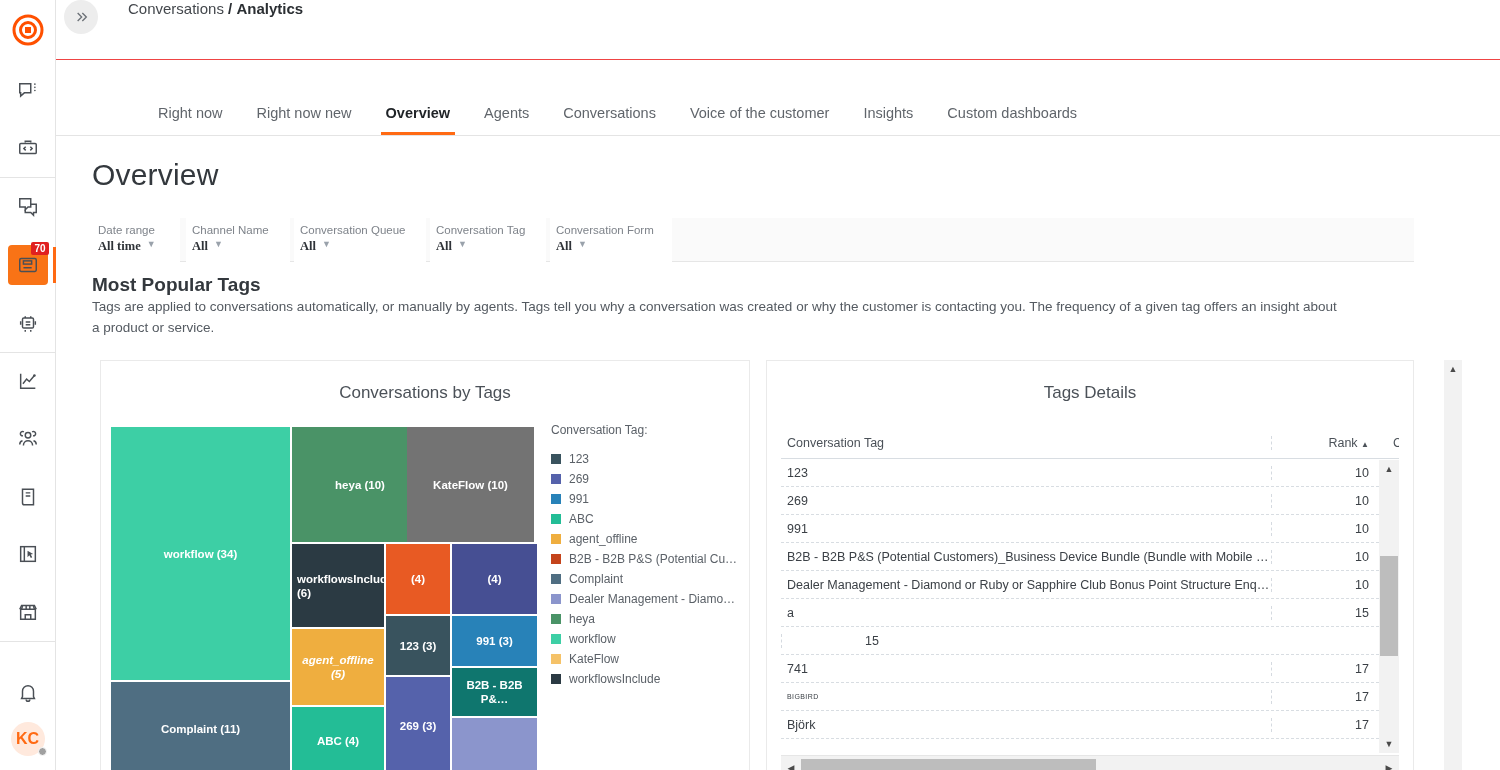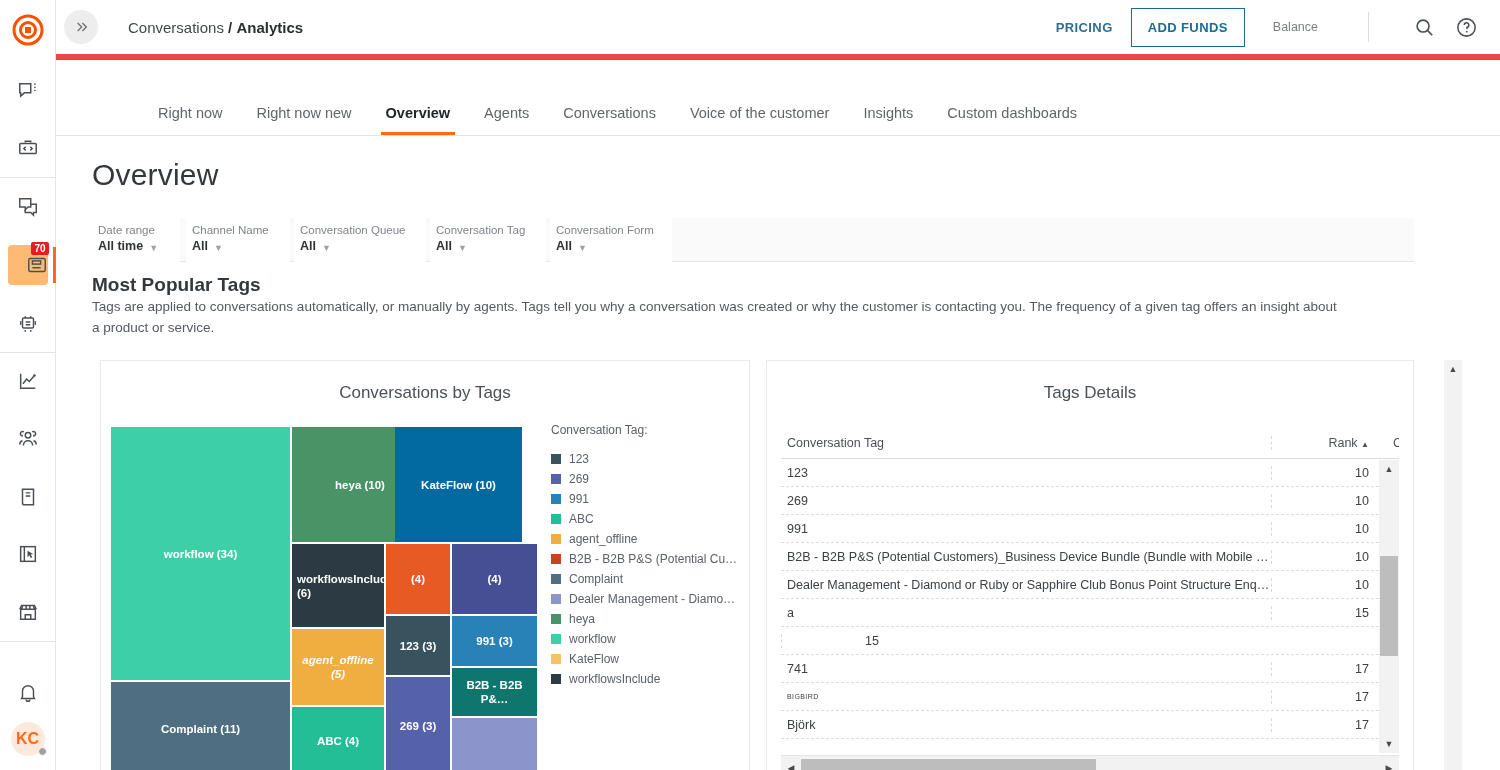--- a/index.html
+++ b/index.html
@@ -15,21 +15,21 @@
     background: #ffffff; border-right: 1px solid #e4e4e4;
     display: flex; flex-direction: column; align-items: center;
   }
   .rail-logo { margin-top: 14px; margin-bottom: 16px; }
   .rail-sep { width: 56px; height: 1px; background: #e4e4e4; }
   .rail-item {
     width: 40px; height: 40px; margin: 9px 0;
     display: flex; align-items: center; justify-content: center;
     position: relative; border-radius: 4px; cursor: pointer;
   }
-  .rail-item.active { background: #fdba74; justify-content: flex-end; }
+  .rail-item.active { background: #f97316; }
   .rail-item.active::after {
     content: ""; position: absolute; right: -8px; top: 2px;
     width: 3px; height: 36px; background: #ff6a13;
   }
   .rail-badge {
     position: absolute; top: -3px; right: -1px;
     background: #e02020; color: #fff; font-size: 10px; line-height: 13px;
     border-radius: 2px; padding: 0 3px; font-weight: bold;
   }
   .rail-bottom { margin-top: auto; display:flex; flex-direction:column; align-items:center; padding-bottom: 14px;}
@@ -40,22 +40,22 @@
     position: relative;
   }
   .avatar-dot {
     position: absolute; right: -2px; bottom: 0px;
     width: 9px; height: 9px; border-radius: 50%;
     background: #a0a0a0; border: 1.5px solid #fff;
   }
   
   #topbar {
     position: absolute; left: 56px; top: 0; width: 1444px; height: 60px;
-    background: #fff; border-bottom: 6px solid #ef4444;
-    display: flex; align-items: center;
+    background: #fff; border-bottom: 1px solid #ef4444;
+    display: flex; 
   }
   .collapse-btn {
     width: 34px; height: 34px; border-radius: 50%; background: #ededed;
     display: flex; align-items: center; justify-content: center;
     color: #666; margin-left: 8px; cursor: pointer;
   }
   .breadcrumb { margin-left: 30px; font-size: 15px; color: #44484d; }
   .breadcrumb b { font-weight: bold; color: #2b2f33; }
   .topbar-right { margin-left: auto; display: flex; align-items: center; padding-right: 22px; }
   .pricing-link {
@@ -100,21 +100,21 @@
     position: absolute; left: 36px; top: 82px; width: 1322px; height: 44px;
     background: #fafafa; border-bottom: 1px solid #e6e6e6;
   }
   .filter {
     position: absolute; top: 0; height: 44px; background: #fff;
     padding: 5px 10px 0 6px;
   }
   .filter-label { font-size: 11.5px; color: #7e838a; line-height: 14px; white-space: nowrap;}
   .filter-value {
     font-size: 12.5px; color: #2f3338; font-weight: bold; margin-top: 2px;
-    display: flex; align-items: flex-end; white-space: nowrap;
+    display: flex; align-items: flex-start; white-space: nowrap; font-family: Liberation Serif, serif;
   }
   .caret { margin-left: 6px; color: #9aa2ab; font-size: 9px; }
   
   #sec-title { position: absolute; left: 36px; top: 138px; font-size: 19px; font-weight: bold; color: #33383d; }
   #sec-desc {
     position: absolute; left: 36px; top: 160px; width: 1245px;
     font-size: 13.5px; line-height: 21px; color: #545a61;
   }
   
   .card { position: absolute; background: #fff; border: 1px solid #eaeaea; }
@@ -318,43 +318,20 @@
         <path d="M7 6l6 6-6 6M14 6l6 6-6 6"></path>
       </svg>
     </span>
   </div>
   <div class="breadcrumb">
     <span>Conversations</span>
     <b>/</b>
     <b>Analytics</b>
   </div>
 
-  <div class="topbar-right">
-    <div class="pricing-link">PRICING</div>
-    <div class="addfunds-btn">ADD FUNDS</div>
-    <div class="balance">Balance</div>
-    <div class="tb-div"></div>
-    <div class="tb-icon">
-      <span>
-        <svg width="22" height="22" viewBox="0 0 24 24" fill="none" stroke="#4a4f55" stroke-width="1.8">
-          <circle cx="11" cy="11" r="6.5"></circle>
-            <path d="M16 16l5 5"></path>
-        </svg>
-      </span>
-    </div>
-    <div class="tb-icon">
-      <span>
-        <svg width="23" height="23" viewBox="0 0 24 24" fill="none" stroke="#4a4f55" stroke-width="1.6">
-          <circle cx="12" cy="12" r="9"></circle>
-          <path d="M9.6 9.4a2.4 2.4 0 1 1 2.9 2.5v1.6"></path>
-          <circle cx="12.4" cy="16.4" r=".9" fill="#4a4f55" stroke="none"></circle>
-        </svg>
-      </span>
-    </div>
-  </div>
 </div>
 
 <div id="tabsbar">
     <div class="tab">Right now</div>
     <div class="tab">Right now new</div>
     <div class="tab active">Overview</div>
     <div class="tab">Agents</div>
     <div class="tab">Conversations</div>
     <div class="tab">Voice of the customer</div>
     <div class="tab">Insights</div>
@@ -404,21 +381,21 @@
 
   <div id="sec-title">Most Popular Tags</div>
   <div id="sec-desc">Tags are applied to conversations automatically, or manually by agents. Tags tell you why a conversation was created or why the customer is contacting you. The frequency of a given tag offers an insight about a product or service.</div>
 
   <div class="card" id="card-chart">
     <div class="card-title">Conversations by Tags</div>
     <div id="treemap">
         <div class="tm-cell" style="left: 0px; top: 0px; width: 181px; height: 255px; background: rgb(61, 207, 165);">workflow (34)</div>
         <div class="tm-cell" style="left: 0px; top: 255px; width: 181px; height: 95px; background: rgb(79, 110, 130);">Complaint (11)</div>
         <div class="tm-cell" style="left: 181px; top: 0px; width: 138px; height: 117px; background: rgb(74, 147, 103);">heya (10)</div>
-        <div class="tm-cell" style="left: 284px; top: 0px; width: 129px; height: 117px; background: #0369a1;">KateFlow (10)</div>
+        <div class="tm-cell" style="left: 296px; top: 0px; width: 129px; height: 117px; background: #737373;">KateFlow (10)</div>
         <div class="tm-cell lefty" style="left: 181px; top: 117px; width: 94px; height: 85px; background: rgb(43, 58, 67);">workflowsInclude (6)</div>
         <div class="tm-cell" style="left: 275px; top: 117px; width: 66px; height: 72px; background: rgb(232, 90, 35);">(4)</div>
         <div class="tm-cell" style="left: 341px; top: 117px; width: 87px; height: 72px; background: rgb(70, 79, 147);">(4)</div>
         <div class="tm-cell" style="left: 181px; top: 202px; width: 94px; height: 78px; background: rgb(239, 174, 63); font-style: italic;">agent_offline (5)</div>
         <div class="tm-cell" style="left: 181px; top: 280px; width: 94px; height: 70px; background: rgb(35, 189, 150);">ABC (4)</div>
         <div class="tm-cell" style="left: 275px; top: 189px; width: 66px; height: 61px; background: rgb(57, 83, 94);">123 (3)</div>
         <div class="tm-cell" style="left: 275px; top: 250px; width: 66px; height: 100px; background: rgb(85, 98, 171);">269 (3)</div>
         <div class="tm-cell" style="left: 341px; top: 189px; width: 87px; height: 52px; background: rgb(40, 130, 184);">991 (3)</div>
         <div class="tm-cell" style="left: 341px; top: 241px; width: 87px; height: 50px; background: #0f766e;">B2B - B2B P&amp;…</div>
         <div class="tm-cell" style="left: 341px; top: 291px; width: 87px; height: 59px; background: rgb(139, 149, 204);"></div>

